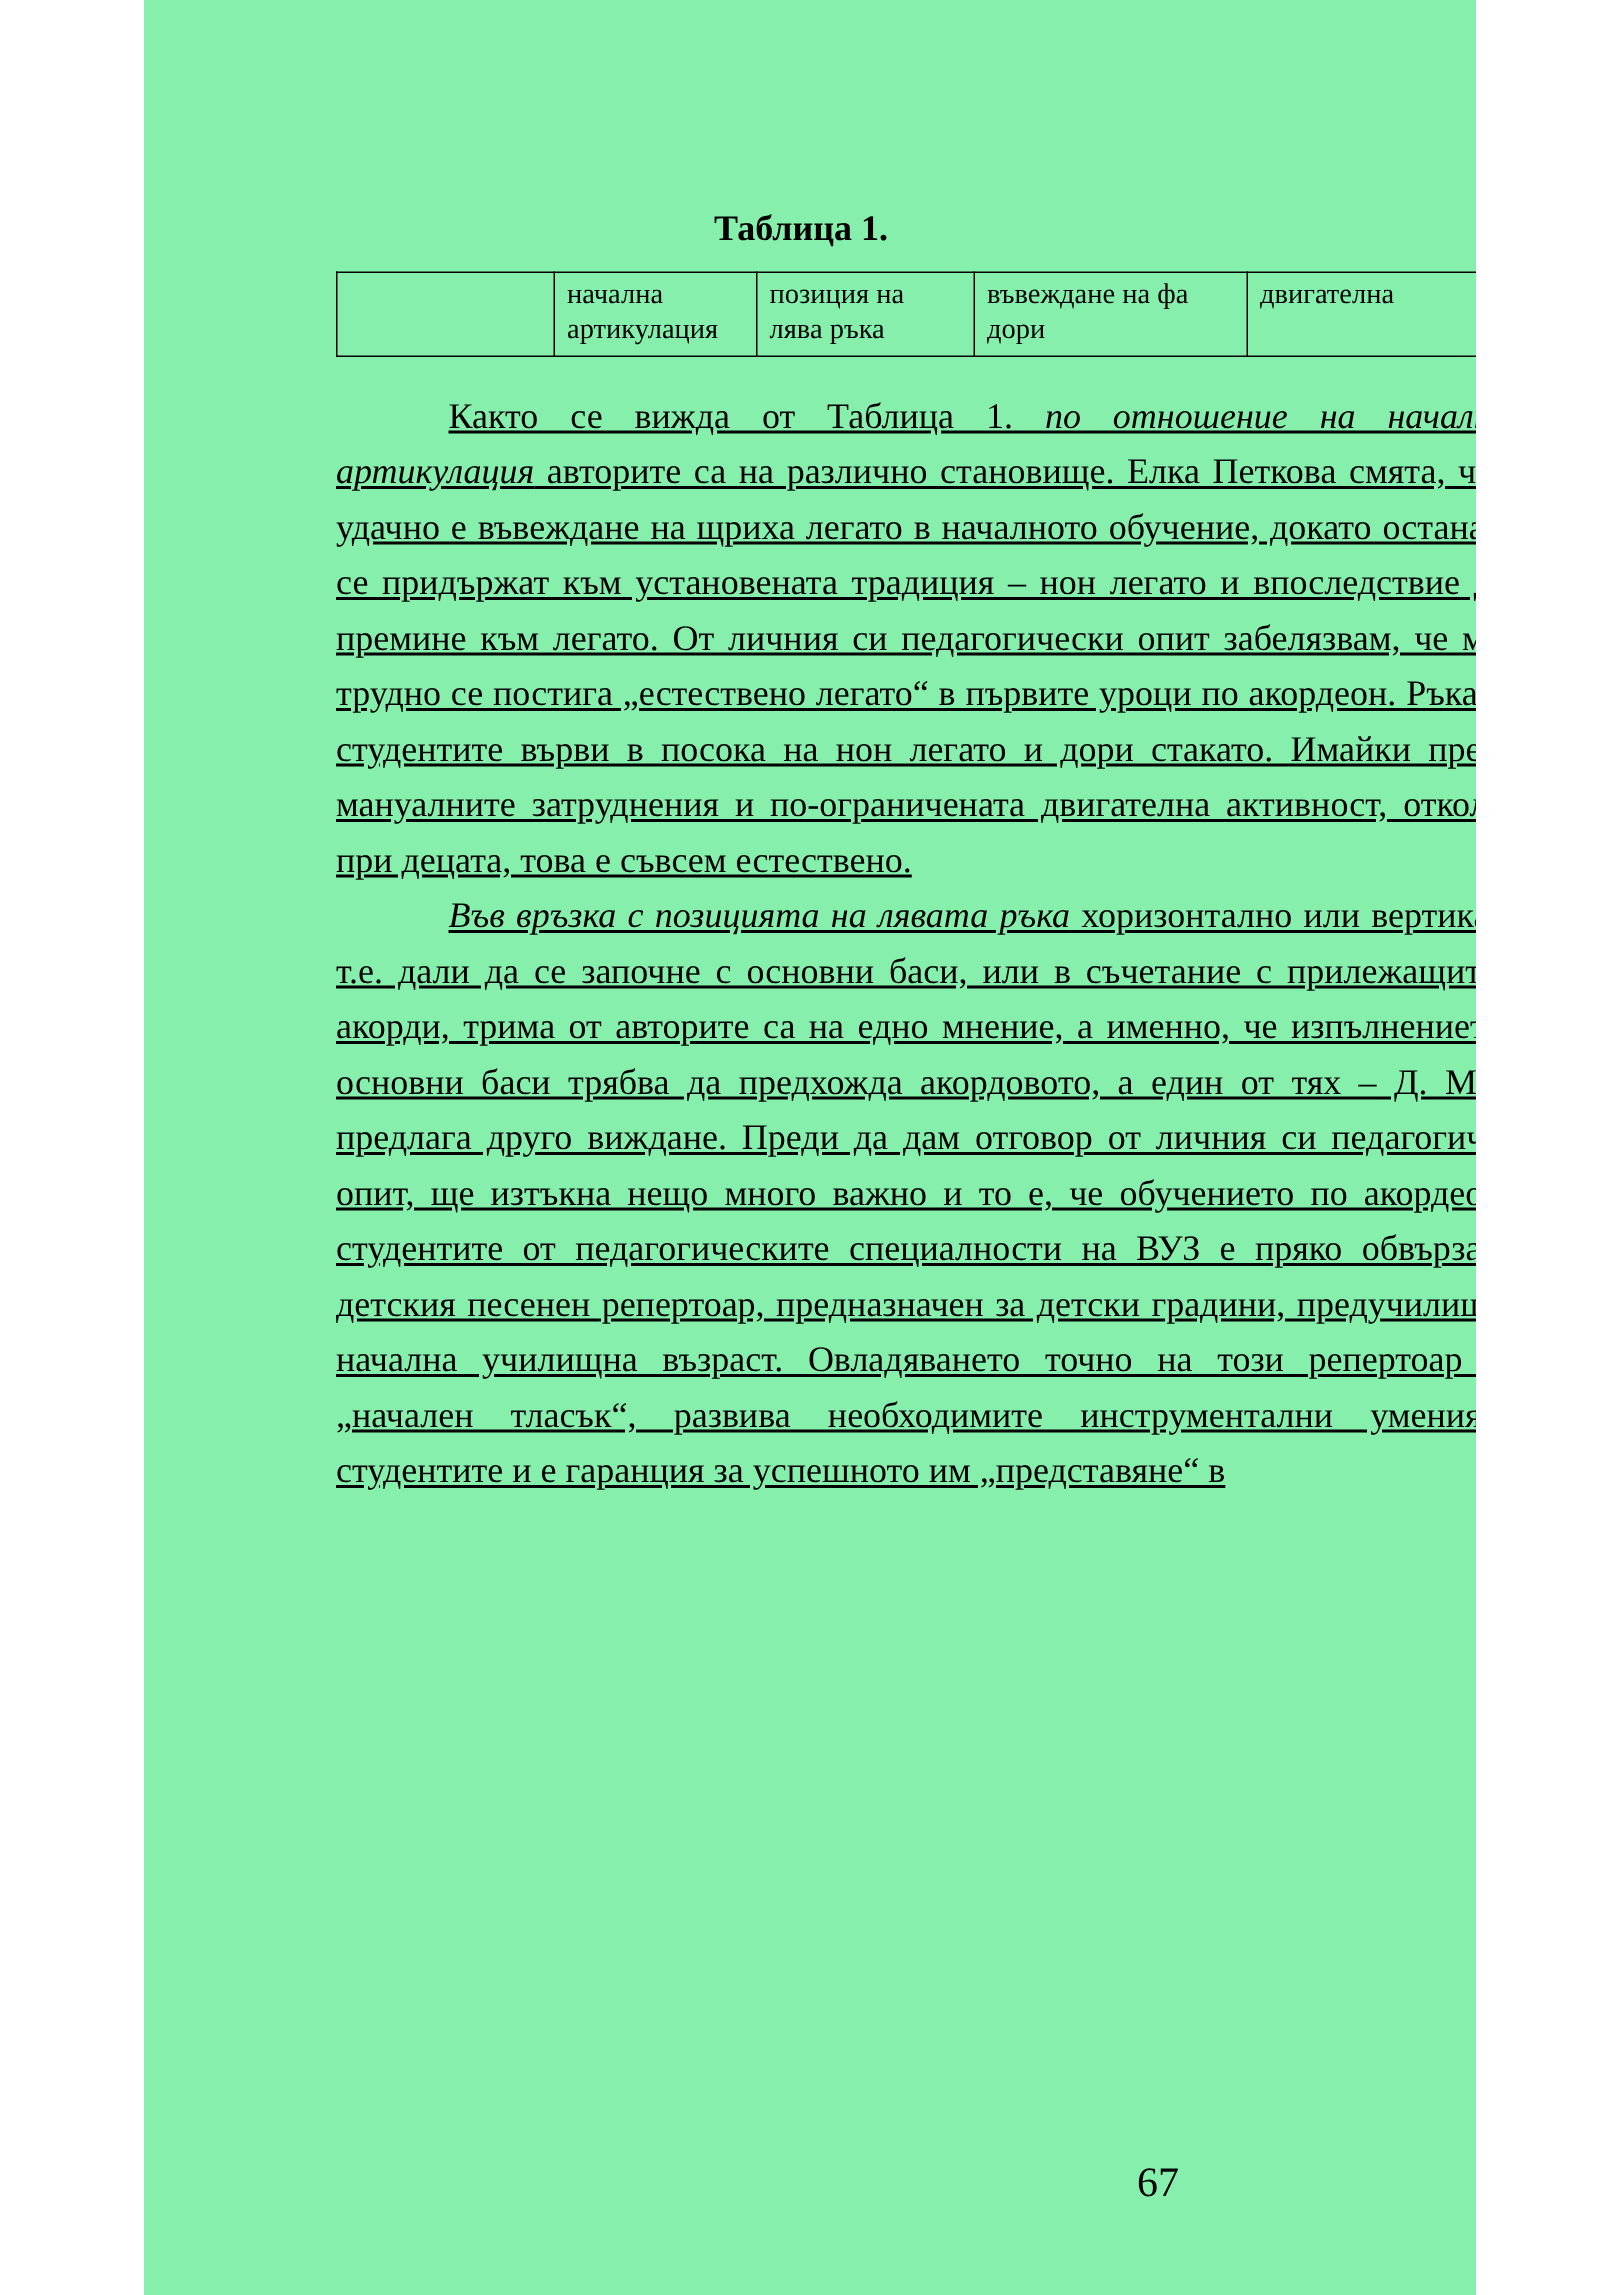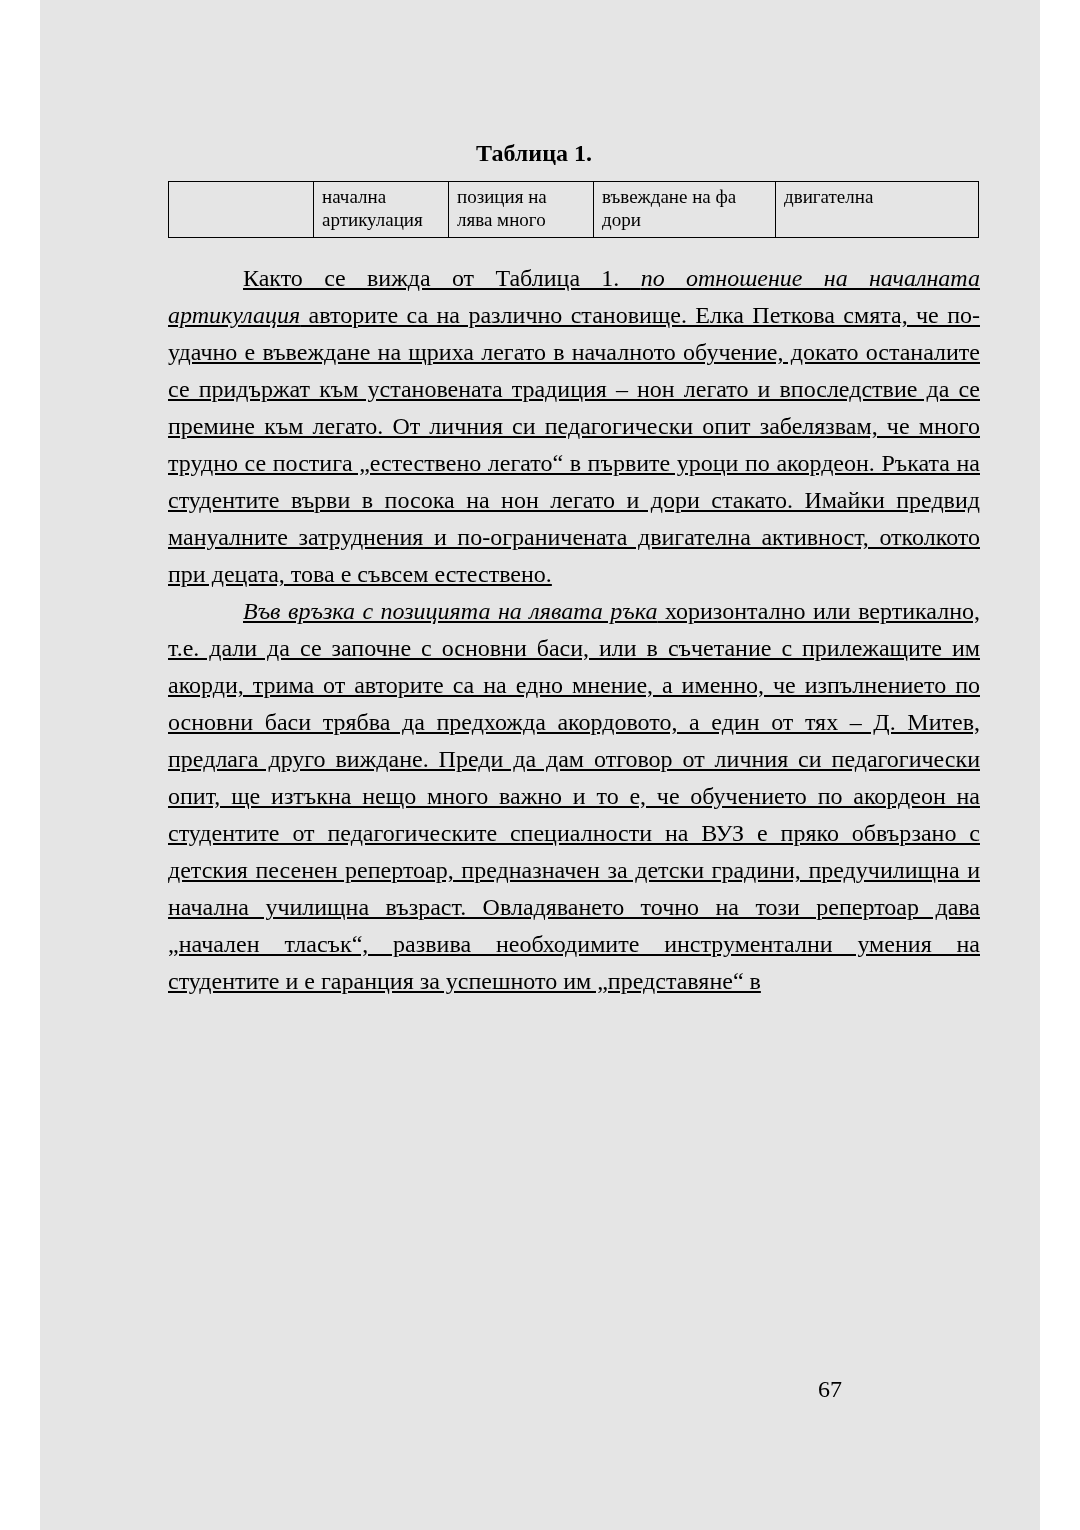--- a/index.html
+++ b/index.html
@@ -1,22 +1,22 @@
 <!DOCTYPE html>
 <html><head>
 <meta charset="utf-8">
 <style>
   * { margin: 0; padding: 0; box-sizing: border-box; }
   html, body { background: #ffffff; }
   .page {
     position: relative;
-    width: 1000px;
+    width: 888px;
     height: 1530px;
     margin: 0 auto;
-    background: #e5e5e5;
+    background: #86efac;
     color: #000000;
     font-family: "Liberation Serif", serif;
     overflow: hidden;
   }
   .content {
     padding: 140px 140px 0 128px;
   }
   .table-caption {
     text-align: center;
     font-weight: bold;
@@ -52,23 +52,23 @@
     text-align: justify;
     width: 812px;
     text-decoration: underline;
   }
   .body-text p {
     text-indent: 75px;
   }
   .body-text i { font-style: italic; }
   .page-number {
     position: absolute;
-    top: 1376px;
+    top: 1440px;
     right: 198px;
-    font-size: 24px;
+    font-size: 28px;
   }
 </style>
 </head>
 <body>
 
 <div class="page">
   <div class="content">
 
     <div class="table-caption">Таблица 1.</div>
 
@@ -77,21 +77,21 @@
         <col style="width:145px">
         <col style="width:135px">
         <col style="width:145px">
         <col style="width:182px">
         <col style="width:203px">
       </colgroup>
       <tbody>
         <tr>
           <th></th>
           <th>начална артикулация</th>
-          <th>позиция на лява много</th>
+          <th>позиция на лява ръка</th>
           <th>въвеждане на фа дори</th>
           <th>двигателна</th>
         </tr>
       </tbody>
     </table>
 
     <div class="body-text">
       <p><span>Както се вижда от Таблица 1. </span><i>по отношение на началната артикулация</i><span> авторите са на различно становище. Елка Петкова смята, че по-удачно е въвеждане на щриха легато в началното обучение, докато останалите се придържат към установената традиция – нон легато и впоследствие да се премине към легато. От личния си педагогически опит забелязвам, че много трудно се постига „естествено легато“ в първите уроци по акордеон. Ръката на студентите върви в посока на нон легато и дори стакато. Имайки предвид мануалните затруднения и по-ограничената двигателна активност, отколкото при децата, това е съвсем естествено.</span></p>
       <p><i>Във връзка с позицията на лявата ръка</i><span> хоризонтално или вертикално, т.е. дали да се започне с основни баси, или в съчетание с прилежащите им акорди, трима от авторите са на едно мнение, а именно, че изпълнението по основни баси трябва да предхожда акордовото, а един от тях – Д. Митев, предлага друго виждане.  Преди да дам отговор от личния си педагогически опит, ще изтъкна нещо много важно и то е, че обучението по акордеон на студентите от педагогическите специалности на ВУЗ е пряко обвързано с детския песенен репертоар, предназначен за детски градини, предучилищна и начална училищна възраст. Овладяването точно на този репертоар дава „начален тласък“, развива необходимите инструментални умения на студентите и е гаранция за успешното им „представяне“ в</span></p>
     </div>

